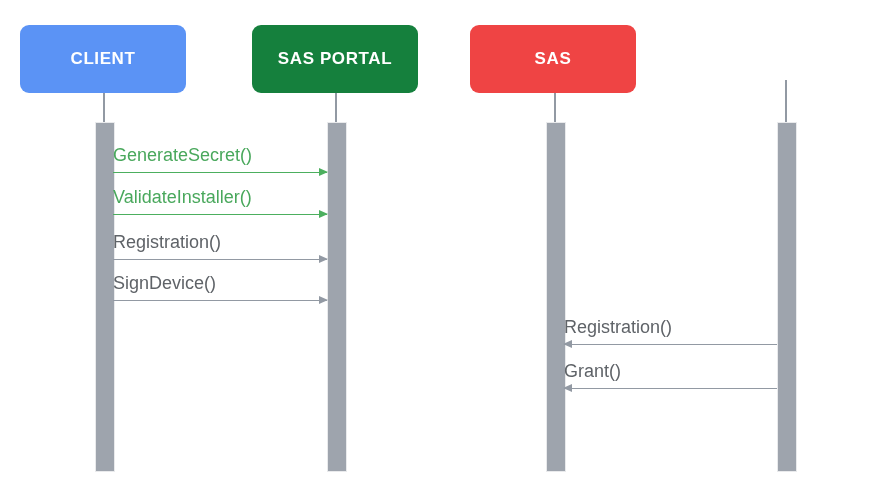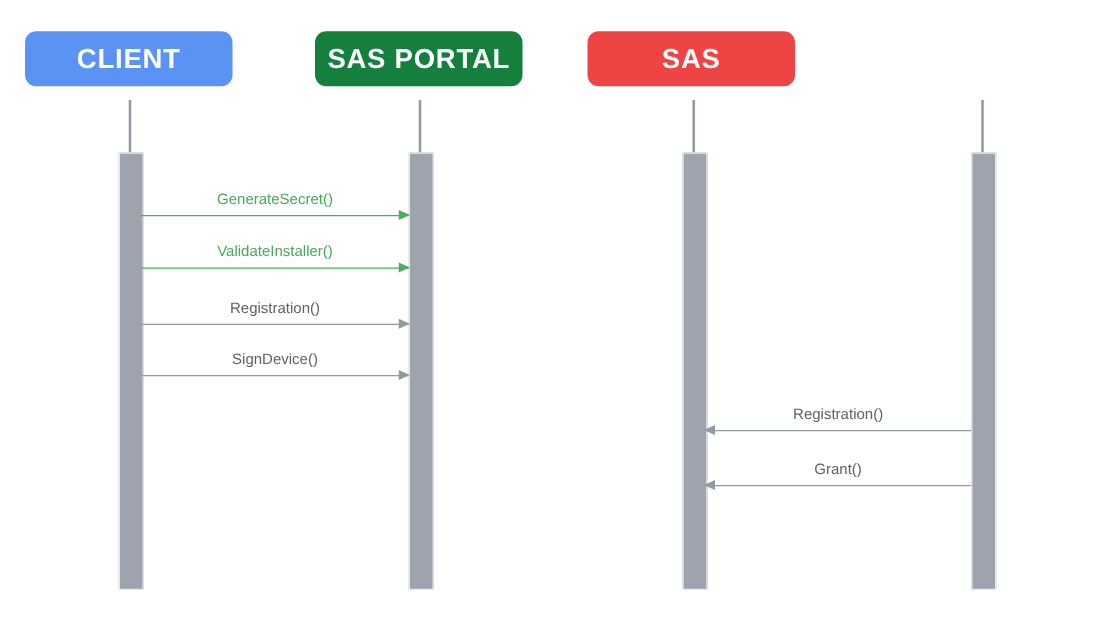--- a/index.html
+++ b/index.html
@@ -16,28 +16,28 @@
     position: relative;
     width: 883px;
     height: 497px;
     background: #ffffff;
     overflow: hidden;
   }
 
   
   .participant-box {
     position: absolute;
-    height: 44px;
+    height: 68px;
     border-radius: 9px;
     display: flex;
     align-items: center;
     justify-content: center;
     box-sizing: border-box;
     color: #ffffff;
-    font-size: 22px;
+    font-size: 17px;
     font-weight: bold;
     letter-spacing: 0.6px;
     white-space: nowrap;
   }
 
   
   .lifeline-stem {
     position: absolute;
     width: 2px;
     background: #9299a3;
@@ -66,22 +66,21 @@
     width: 100%;
   }
   .message.is-green .message-line {
     border-top-color: #4caf5e;
   }
   .message-label {
     position: absolute;
     left: 0;
     width: 100%;
     bottom: 6px;
-    text-align: center;
-    font-size: 12px;
+    font-size: 18px;
     color: #5f6368;
     white-space: nowrap;
     line-height: 1.1;
   }
   .message.is-green .message-label {
     color: #49a85c;
   }
   
   .arrow-head {
     position: absolute;

